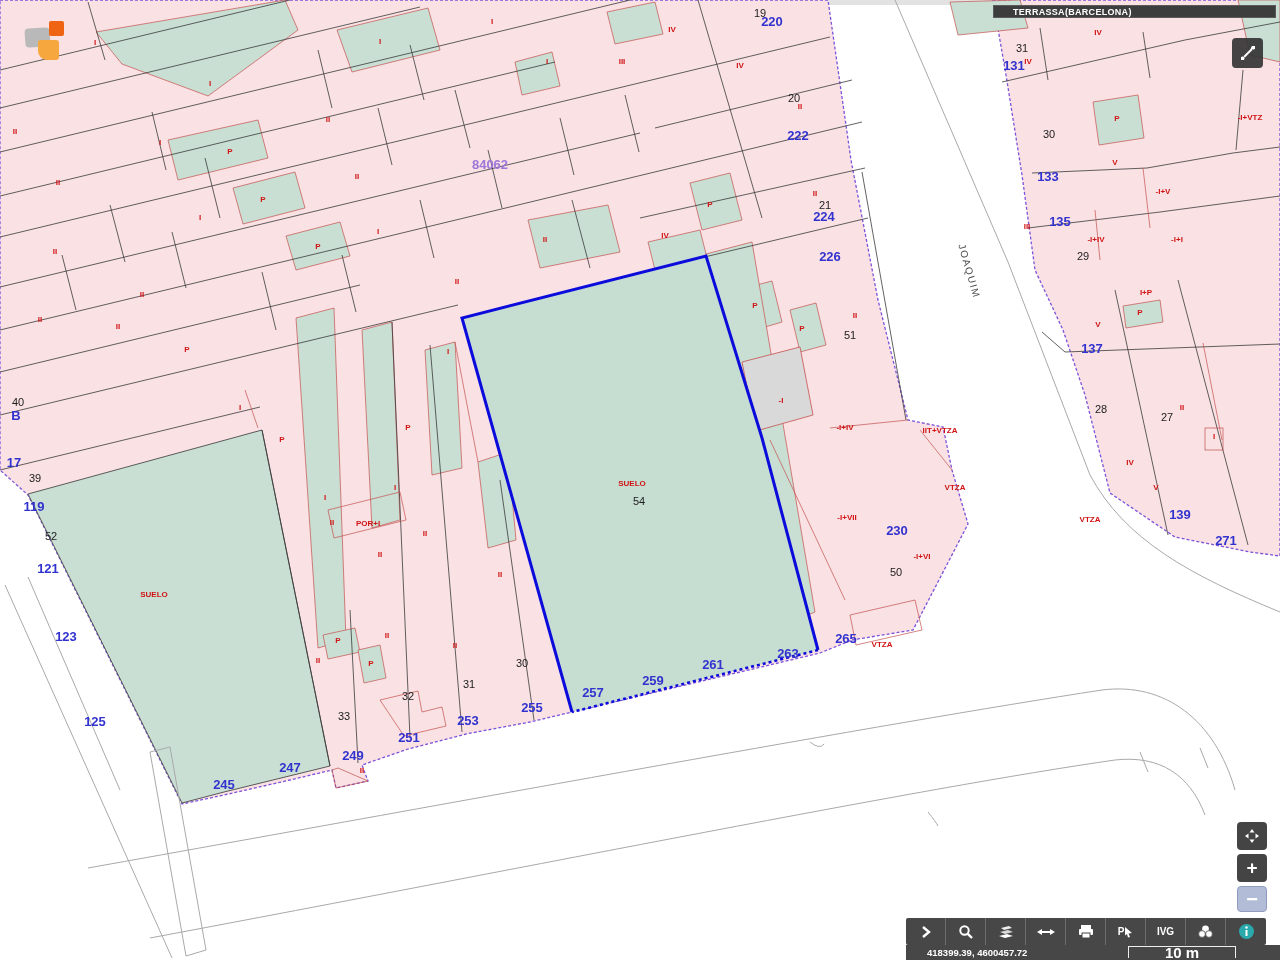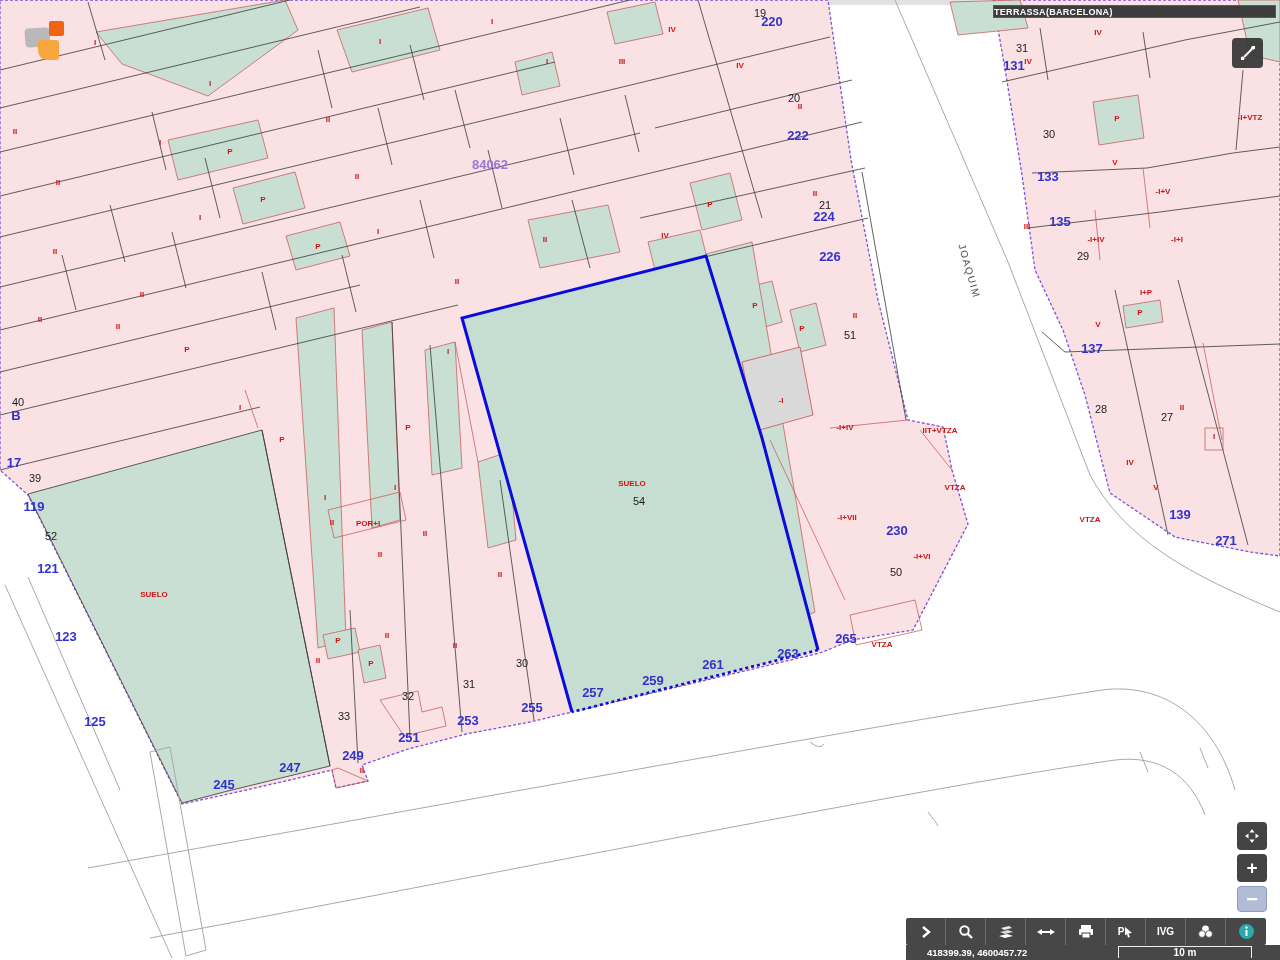--- a/index.html
+++ b/index.html
@@ -9,21 +9,21 @@
   svg text{font-family:"Liberation Sans",sans-serif;text-anchor:middle;}
   .lbl-b{fill:#3233cf;font-weight:bold;font-size:13px;}
   .lbl-k{fill:#1c1c1c;font-size:11px;}
   .lbl-r{fill:#d01414;font-weight:bold;font-size:8px;}
   .lbl-v{fill:#9d76d8;font-weight:bold;font-size:13px;}
   .street-name{fill:#4a4a4a;font-size:10px;letter-spacing:1.5px;}
 
   
   .muni-bar{position:absolute;left:993px;top:5px;width:283px;height:13px;
     background:#3d3d3d;color:#fff;font-size:9px;font-weight:bold;
-    line-height:13px;padding-left:0;letter-spacing:.3px;box-sizing:border-box;
+    line-height:13px;padding-left:19px;letter-spacing:.3px;box-sizing:border-box;
     border:1px solid #5a5a5a;white-space:nowrap;overflow:hidden;}
   .sq-btn{position:absolute;background:rgba(52,52,52,.92);border-radius:4px;
     display:flex;align-items:center;justify-content:center;cursor:pointer;}
   #fullscreen-btn{left:1232px;top:38px;width:31px;height:30px;}
   #pan-btn{left:1237px;top:822px;width:30px;height:28px;}
   #zoomin-btn{left:1237px;top:854px;width:30px;height:28px;
     color:#fff;font-size:19px;font-weight:bold;line-height:26px;}
   #zoomout-btn{left:1237px;top:886px;width:30px;height:26px;background:#b3bcd6;
     border:1px solid #8f9cc0;color:#fff;font-size:20px;font-weight:bold;line-height:22px;box-sizing:border-box;}
 
@@ -31,23 +31,23 @@
   .tb-btn{width:40px;height:27px;background:#474747;border-right:1px solid #6d6d6d;
     display:flex;align-items:center;justify-content:center;cursor:pointer;
     color:#fff;box-sizing:border-box;}
   .tb-btn:first-child{border-radius:2px 0 0 2px;}
   .tb-btn:last-child{border-right:none;border-radius:0 2px 2px 0;}
   .tb-label{font-size:10px;font-weight:bold;color:#fff;}
 
   #statusbar{position:absolute;left:906px;top:945px;width:374px;height:15px;
     background:#474747;color:#fff;}
   #coords{position:absolute;left:5px;top:2px;font-size:9.5px;font-weight:bold;margin-left:16px;}
-  #scalebox{position:absolute;left:212px;top:1px;width:134px;height:12px;
+  #scalebox{position:absolute;left:222px;top:1px;width:108px;height:12px;
     border:1px solid #eee;border-bottom:none;box-sizing:border-box;
-    text-align:center;font-size:10px;font-weight:bold;line-height:11px;}
+    text-align:center;font-size:15px;font-weight:bold;line-height:11px;}
 
   
   #logo{position:absolute;left:20px;top:18px;width:50px;height:48px;}
   #logo .g{position:absolute;left:5px;top:10px;width:25px;height:19px;
     background:#b9b9b9;border-radius:4px;transform:rotate(-4deg);}
   #logo .o{position:absolute;left:29px;top:3px;width:15px;height:15px;
     background:#ef6412;border-radius:2px;}
   #logo .a{position:absolute;left:18px;top:22px;width:21px;height:20px;
     background:#f6a83f;border-radius:3px 3px 3px 9px;}
 </style>

